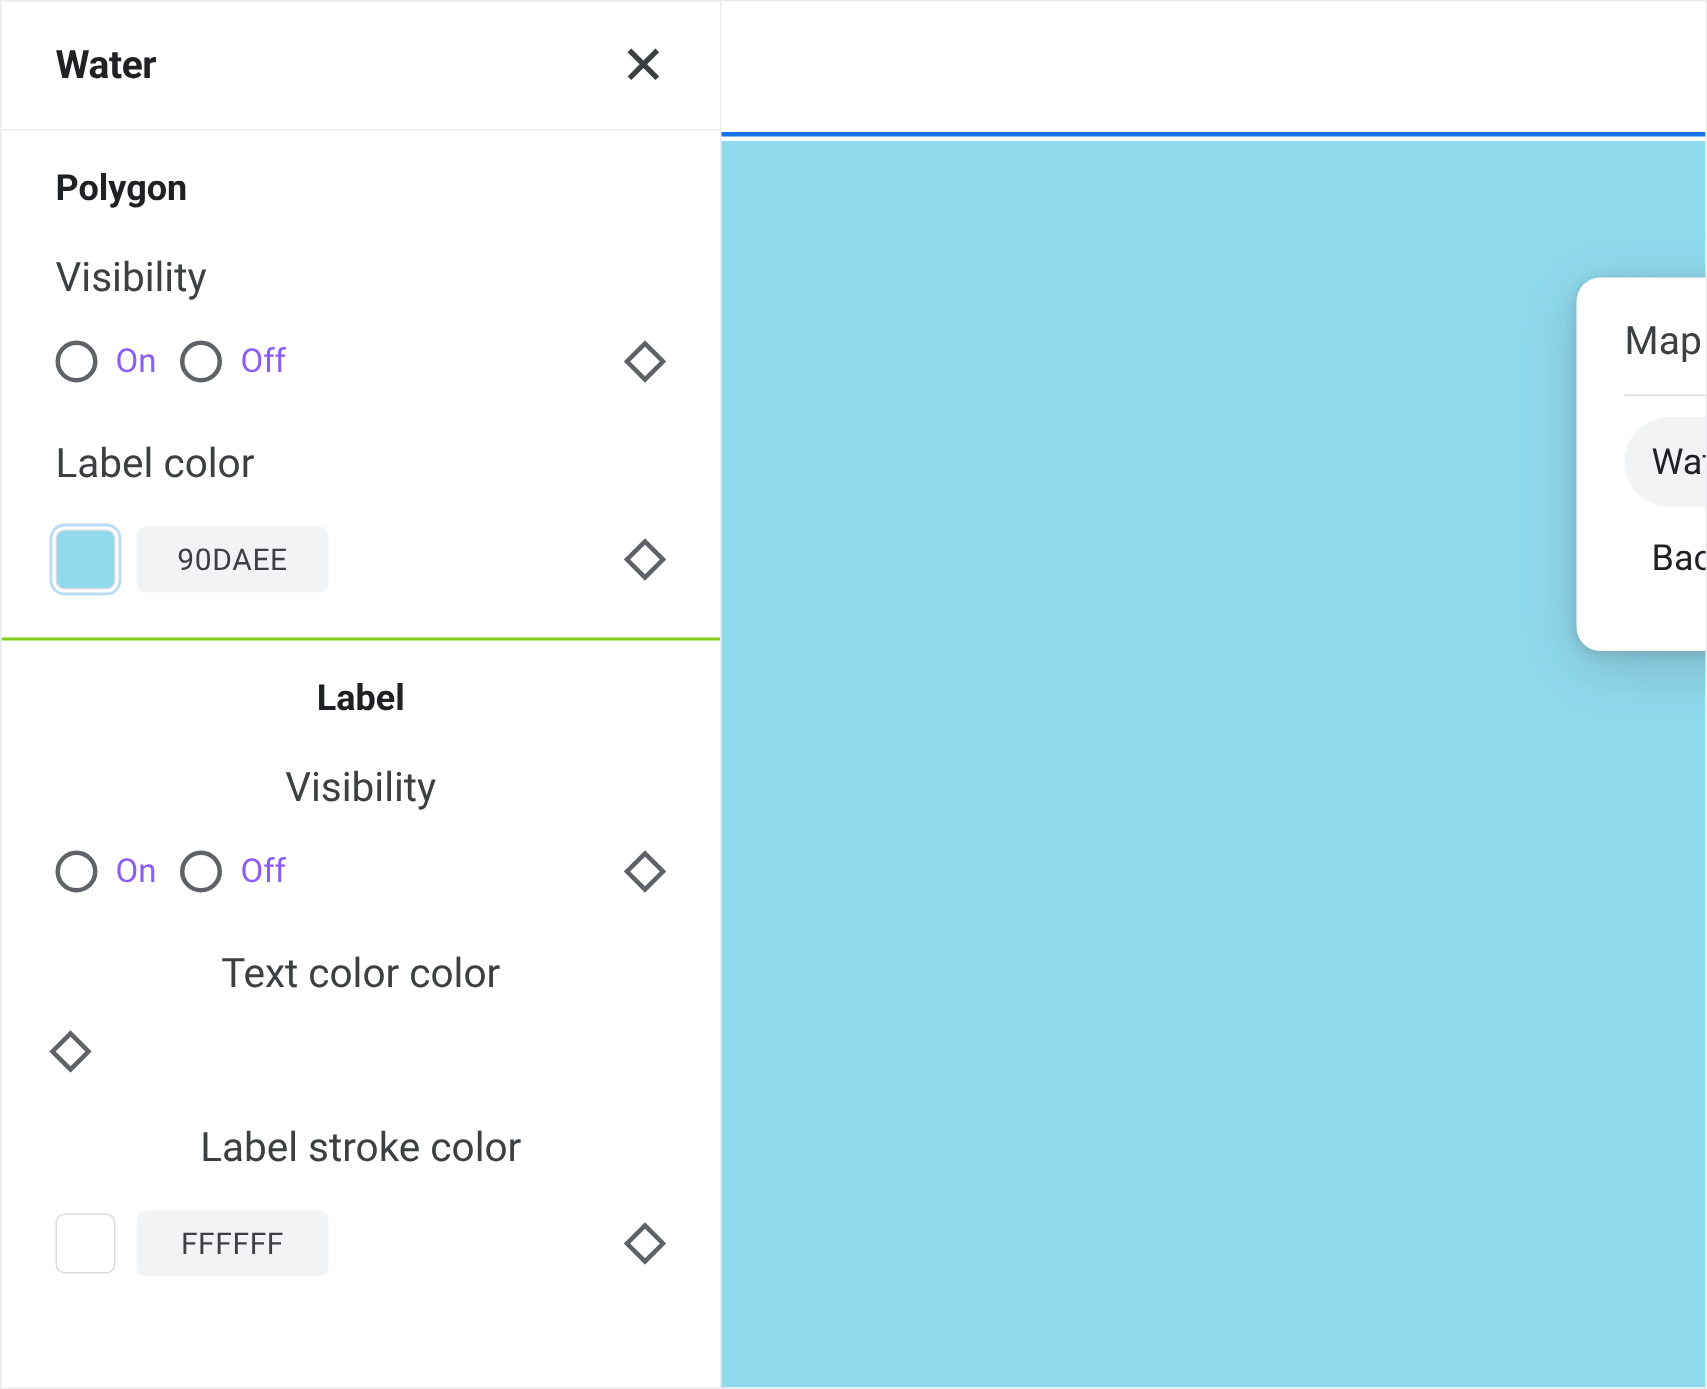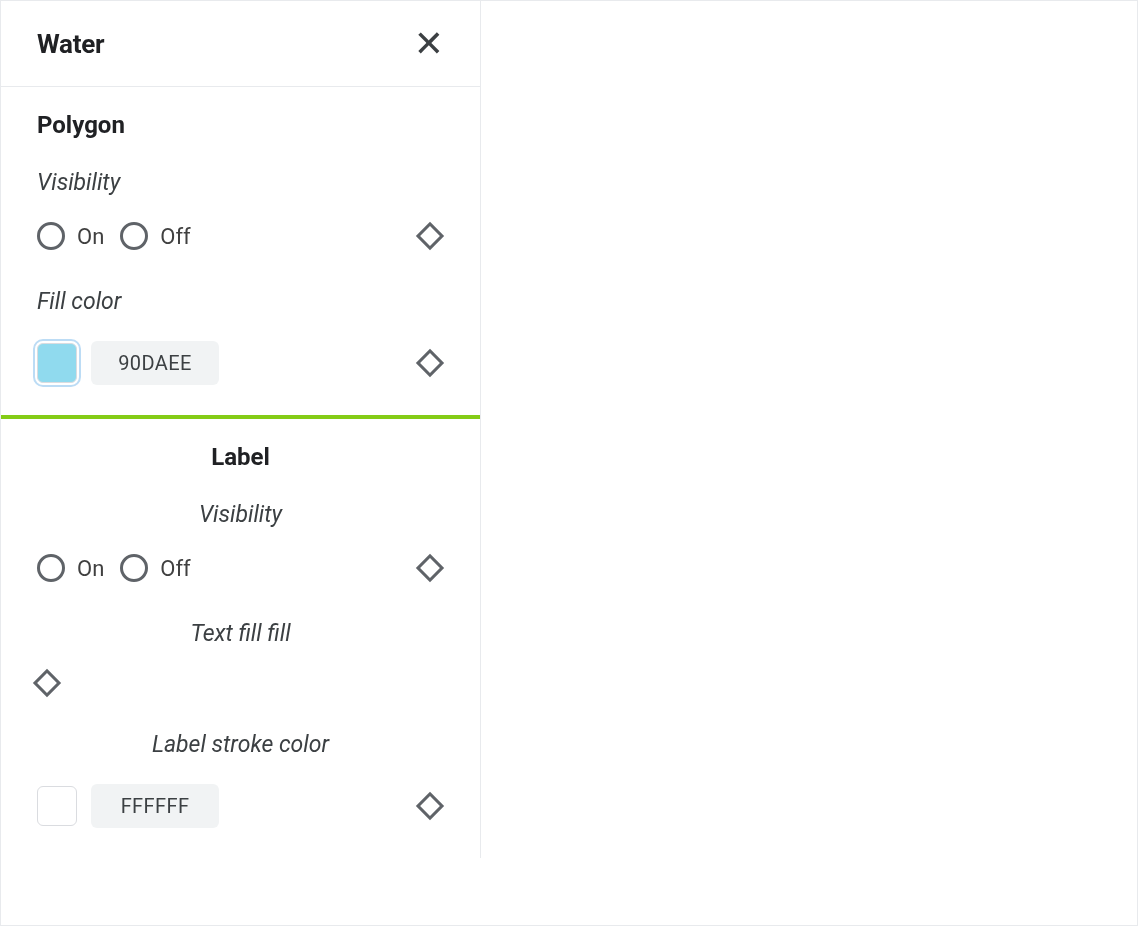--- a/index.html
+++ b/index.html
@@ -11,21 +11,20 @@
     background: #fff;
     width: 1138px;
     height: 926px;
     overflow: hidden;
     border: 1px solid #e8eaed;
   }
   .app {
     display: flex;
     width: 100%;
     height: 100%;
-    flex-direction: column;
   }
 
   
   .sidebar {
     width: 480px;
     height: 100%;
     border-right: 1px solid #e8eaed;
     display: flex;
     flex-direction: column;
   }
@@ -45,33 +44,32 @@
   .close-icon {
     font-size: 36px;
     line-height: 1;
     color: #3c4043;
     cursor: pointer;
     user-select: none;
   }
 
   .section {
     padding: 24px 36px 30px 36px;
-    border-bottom: 4px solid #84cc16;
+    border-bottom: 2px solid #84cc16;
   }
   .section:last-child { border-bottom: none; text-align: center; }
   .section-title {
     font-size: 24px;
     font-weight: 700;
     margin-bottom: 30px;
   }
   .field-label {
-    font-size: 23px;
+    font-size: 27px;
     color: #3c4043;
     margin-bottom: 26px;
-    font-style: italic;
   }
   .row {
     display: flex;
     align-items: center;
     justify-content: space-between;
   }
   .row + .field-label { margin-top: 38px; }
 
   .radios {
     display: flex;
@@ -86,21 +84,21 @@
   }
   .radio-circle {
     width: 28px;
     height: 28px;
     border: 3px solid #5f6368;
     border-radius: 50%;
     background: #fff;
   }
   .radio-label {
     font-size: 22px;
-    color: #404040;
+    color: #8b5cf6;
   }
 
   .diamond {
     width: 20px;
     height: 20px;
     border: 3px solid #5f6368;
     transform: rotate(45deg);
     cursor: pointer;
     margin-right: 4px;
     background: #fff;
@@ -217,21 +215,21 @@
             <div class="radio-label">On</div>
           </div>
           <div class="radio-item">
             <div class="radio-circle"></div>
             <div class="radio-label">Off</div>
           </div>
         </div>
         <div class="diamond"></div>
       </div>
 
-      <div class="field-label">Fill color</div>
+      <div class="field-label">Label color</div>
       <div class="row">
         <div class="swatch-row">
           <div class="swatch selected" style="background:#90DAEE"></div>
           <div class="hex-pill">90DAEE</div>
         </div>
         <div class="diamond"></div>
       </div>
     </div>
 
     <div class="section">
@@ -245,21 +243,21 @@
             <div class="radio-label">On</div>
           </div>
           <div class="radio-item">
             <div class="radio-circle"></div>
             <div class="radio-label">Off</div>
           </div>
         </div>
         <div class="diamond"></div>
       </div>
 
-      <div class="field-label">Text fill fill</div>
+      <div class="field-label">Text color color</div>
       <div class="row">
         <div class="diamond"></div>
       </div>
 
       <div class="field-label">Label stroke color</div>
       <div class="row">
         <div class="swatch-row">
           <div class="swatch" style="background:#FFFFFF"></div>
           <div class="hex-pill">FFFFFF</div>
         </div>

